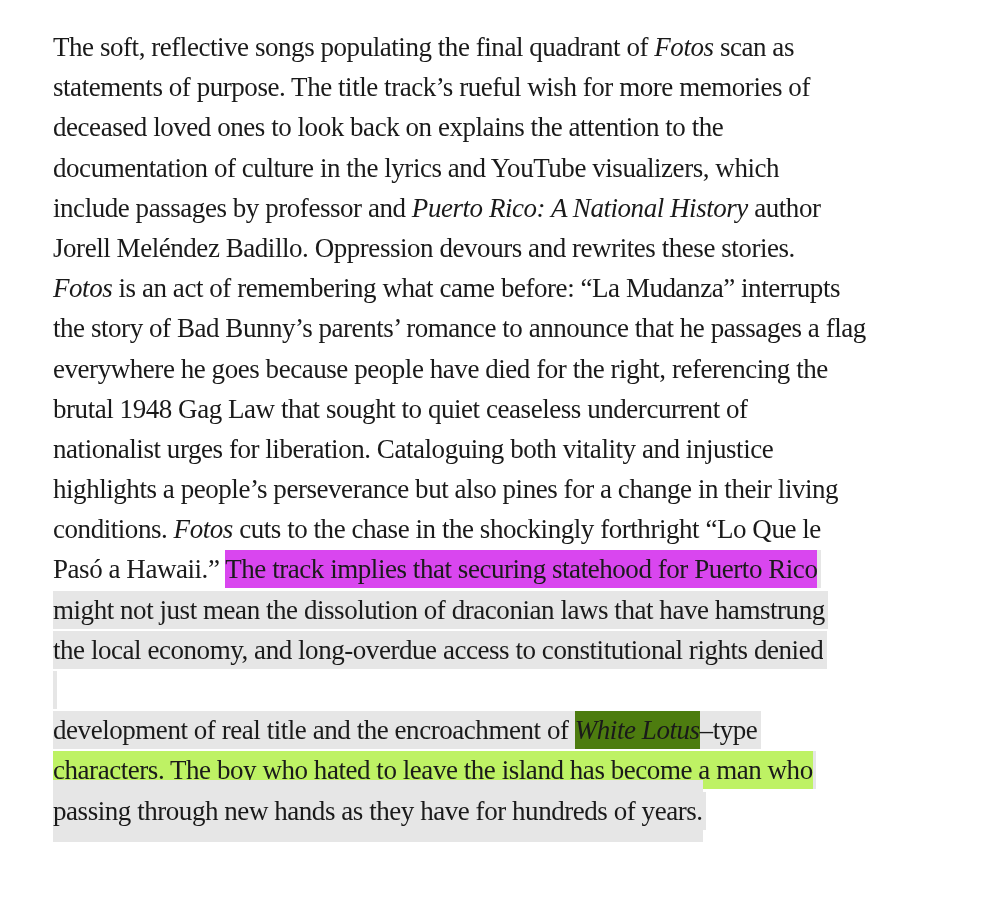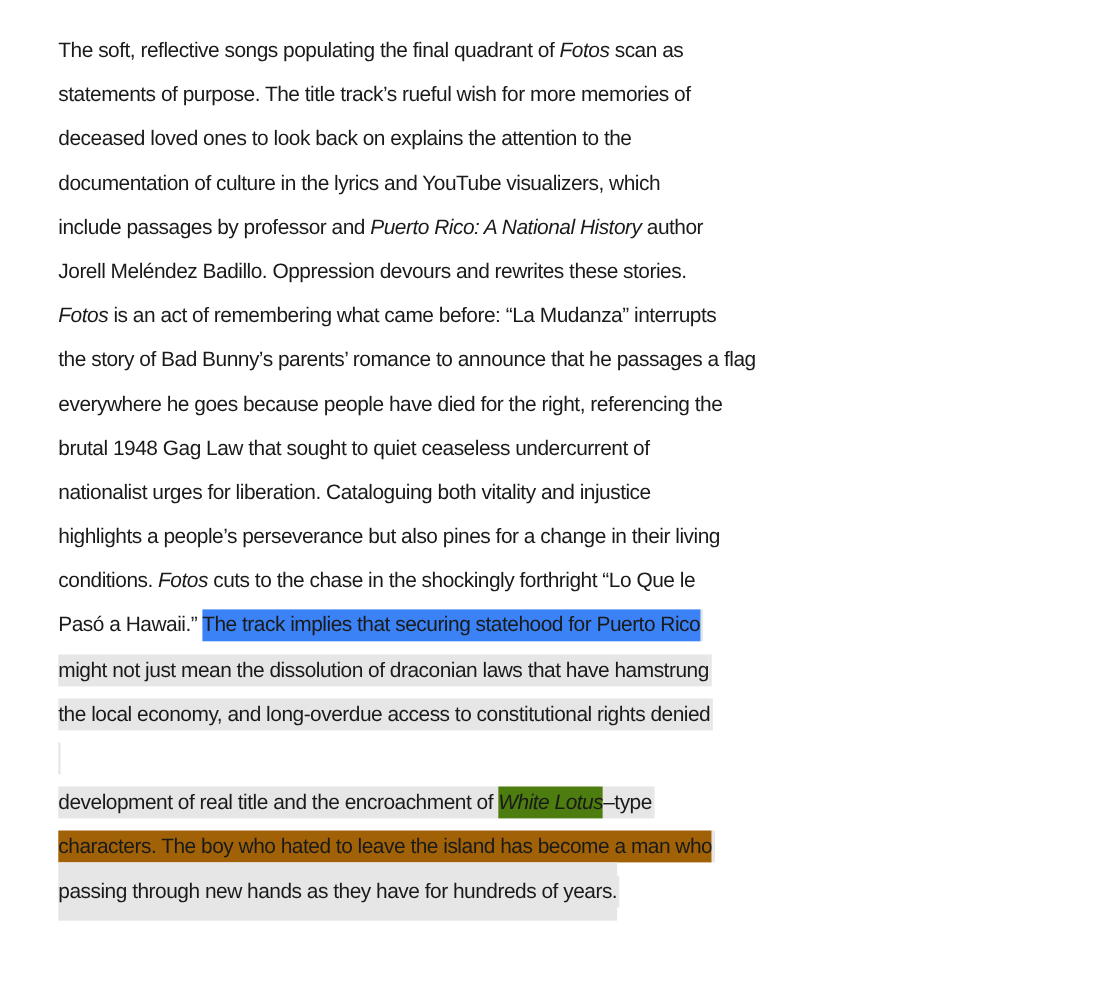--- a/index.html
+++ b/index.html
@@ -1,20 +1,20 @@
 <!DOCTYPE html>
 <html><head>
 <meta charset="utf-8">
 <style>
   html, body { margin:0; padding:0; background:#ffffff; }
   body { width:1000px; height:912px; overflow:hidden; position:relative; }
   .article {
     position:absolute; left:53px; top:27px; width:940px;
-    font-family: Liberation Sans, sans-serif;
-    font-size:19px; color:#1a1a1a; letter-spacing:-0.45px;
+    font-family: Liberation Serif, serif;
+    font-size:27px; color:#1a1a1a; letter-spacing:-0.45px;
   }
   .line { height:40.2px; line-height:40.2px; white-space:nowrap; }
   em { font-style:italic; }
 </style>
 </head>
 <body>
 
 <div class="article" id="article">
     <div class="line"><span>The soft, reflective songs populating the final quadrant of </span><em>Fotos</em><span> scan as</span></div>
     <div class="line"><span>statements of purpose. The title track’s rueful wish for more memories of</span></div>
@@ -22,20 +22,20 @@
     <div class="line"><span>documentation of culture in the lyrics and YouTube visualizers, which</span></div>
     <div class="line"><span>include passages by professor and </span><em>Puerto Rico: A National History</em><span> author</span></div>
     <div class="line"><span>Jorell Meléndez Badillo. Oppression devours and rewrites these stories.</span></div>
     <div class="line"><em>Fotos</em><span> is an act of remembering what came before: “La Mudanza” interrupts</span></div>
     <div class="line"><span>the story of Bad Bunny’s parents’ romance to announce that he passages a flag</span></div>
     <div class="line"><span>everywhere he goes because people have died for the right, referencing the</span></div>
     <div class="line"><span>brutal 1948 Gag Law that sought to quiet ceaseless undercurrent of</span></div>
     <div class="line"><span>nationalist urges for liberation. Cataloguing both vitality and injustice</span></div>
     <div class="line"><span>highlights a people’s perseverance but also pines for a change in their living</span></div>
     <div class="line"><span>conditions. </span><em>Fotos</em><span> cuts to the chase in the shockingly forthright “Lo Que le</span></div>
-    <div class="line"><span>Pasó a Hawaii.” </span><span style="background: #3b82f6; padding: 4px 0px;">The track implies that securing statehood for Puerto Rico</span><span style="background: rgb(230, 230, 230); padding: 4px 0px;">  </span></div>
+    <div class="line"><span>Pasó a Hawaii.” </span><span style="background: #d946ef; padding: 4px 0px;">The track implies that securing statehood for Puerto Rico</span><span style="background: rgb(230, 230, 230); padding: 4px 0px;">  </span></div>
     <div class="line"><span style="background: rgb(230, 230, 230); padding: 4px 0px;">might not just mean the dissolution of draconian laws that have hamstrung</span><span style="background: rgb(230, 230, 230); padding: 4px 0px;">  </span></div>
     <div class="line"><span style="background: rgb(230, 230, 230); padding: 4px 0px;">the local economy, and long-overdue access to constitutional rights denied</span><span style="background: rgb(230, 230, 230); padding: 4px 0px;">  </span></div>
     <div class="line"><span style="background: rgb(230, 230, 230); padding: 4px 0px;">  </span></div>
     <div class="line"><span style="background: rgb(230, 230, 230); padding: 4px 0px;">development of real title and the encroachment of </span><em style="background: #4d7c0f; padding: 4px 0px;">White Lotus</em><span style="background: rgb(230, 230, 230); padding: 4px 0px; margin-top: 20px;">–type</span><span style="background: rgb(230, 230, 230); padding: 4px 0px;">  </span></div>
-    <div class="line"><span style="background: #a16207; padding: 4px 0px;">characters. The boy who hated to leave the island has become a man who</span><span style="background: rgb(230, 230, 230); padding: 4px 0px;">  </span></div>
+    <div class="line"><span style="background: #bef264; padding: 4px 0px;">characters. The boy who hated to leave the island has become a man who</span><span style="background: rgb(230, 230, 230); padding: 4px 0px;">  </span></div>
     <div class="line"><span style="background: rgb(230, 230, 230); padding: 16px 0px;">passing through new hands as they have for hundreds of years.</span><span style="background: rgb(230, 230, 230); padding: 4px 0px;">  </span></div>
   </div>
 
 </body></html>

